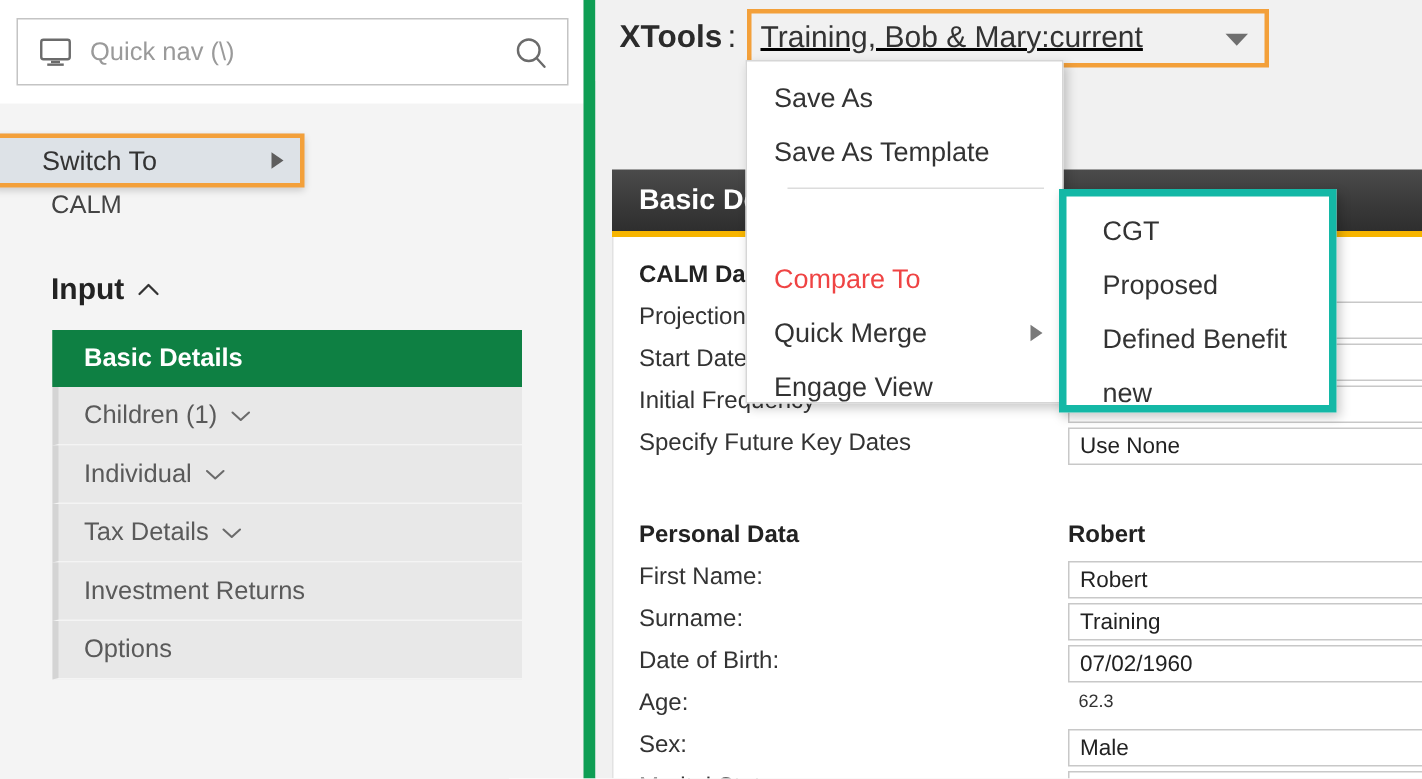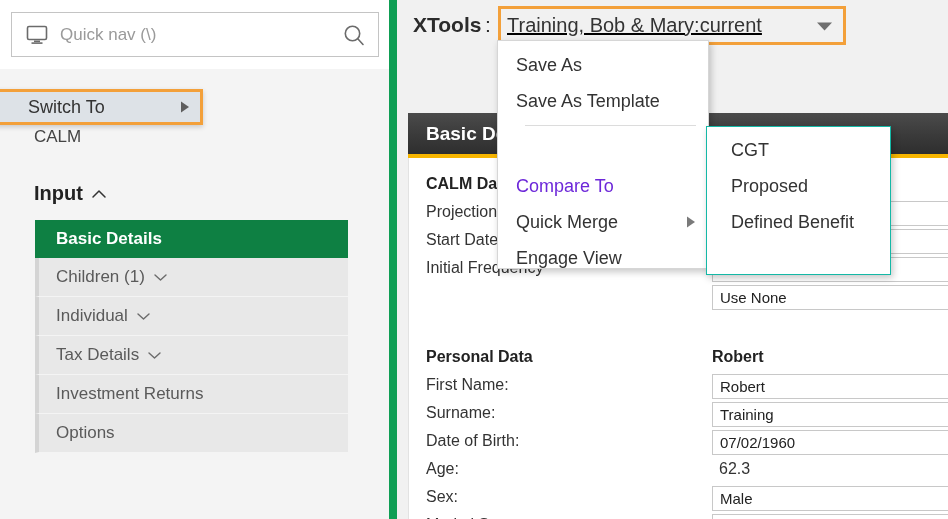--- a/index.html
+++ b/index.html
@@ -235,21 +235,21 @@
     align-items: center;
     padding-left: 7px;
     font-size: 15px;
     color: #222;
     white-space: nowrap;
     overflow: hidden;
   }
   .fvalue-plain {
     position: absolute;
     left: 310px; top: 2px;
-    font-size: 16px;
+    font-size: 12px;
     color: #333;
   }
   .fvalue-bold {
     position: absolute;
     left: 303px; top: 2px;
     font-size: 16px;
     font-weight: bold;
     color: #222;
   }
 
@@ -267,21 +267,21 @@
   .menu-item {
     position: relative;
     height: 36px;
     display: flex;
     align-items: center;
     padding-left: 18px;
     font-size: 18px;
     color: #333;
     box-sizing: border-box;
   }
-  .menu-item.disabled { color: #6d28d9; }
+  .menu-item.disabled { color: #ef4444; }
   .menu-sep {
     height: 1px;
     background: #dcdcdc;
     margin: 6px 12px 6px 27px;
   }
   #menu-switch-to {
     position: absolute;
     left: -5px; top: 89px;
     width: 208px; height: 36px;
     background: #dde2e7;
@@ -301,21 +301,21 @@
     transform: translateY(-50%);
     display: flex;
   }
   #menu-switch-to .submenu-arrow { right: 10px; }
 
   #submenu {
     position: absolute;
     left: 706px; top: 126px;
     width: 185px; height: 149px;
     background: #ffffff;
-    border: 1px solid #14b8a6;
+    border: 5px solid #14b8a6;
     box-shadow: 2px 3px 7px rgba(0,0,0,0.22);
     box-sizing: border-box;
     z-index: 50;
   }
   .submenu-item {
     height: 36px;
     display: flex;
     align-items: center;
     padding-left: 24px;
     font-size: 18px;
@@ -441,20 +441,21 @@
         <span class="flabel">Start Date</span>
         <span class="fvalue-box"></span>
       </div>
 
       <div class="frow" style="top:99px;">
         <span class="flabel">Initial Frequency</span>
         <span class="fvalue-box">Annual</span>
       </div>
 
       <div class="frow" style="top:127px;">
+        <span class="flabel">Specify Future Key Dates</span>
         <span class="fvalue-box">Use None</span>
       </div>
 
       <div class="frow" style="top:188px;">
         <span class="flabel bold">Personal Data</span>
         <span class="fvalue-bold">Robert</span>
       </div>
 
       <div class="frow" style="top:216px;">
         <span class="flabel">First Name:</span>
@@ -526,15 +527,18 @@
   <div id="submenu">
     <div class="submenu-item" style="margin-top:5px;">
       <span>CGT</span>
     </div>
     <div class="submenu-item">
       <span>Proposed</span>
     </div>
     <div class="submenu-item">
       <span>Defined Benefit</span>
     </div>
+    <div class="submenu-item">
+      <span>new</span>
+    </div>
   </div>
 
 </div>
 
 </body></html>

